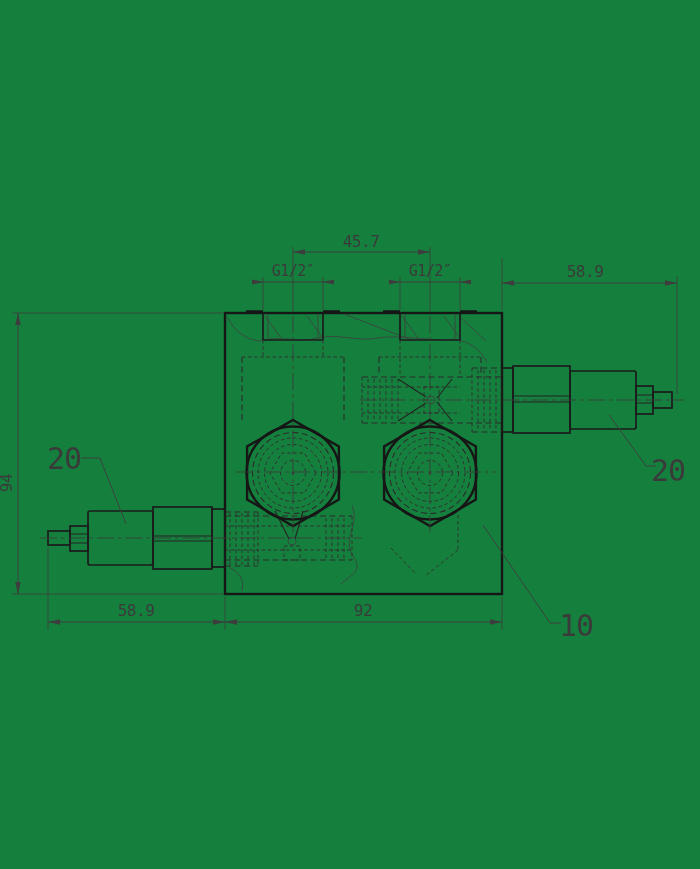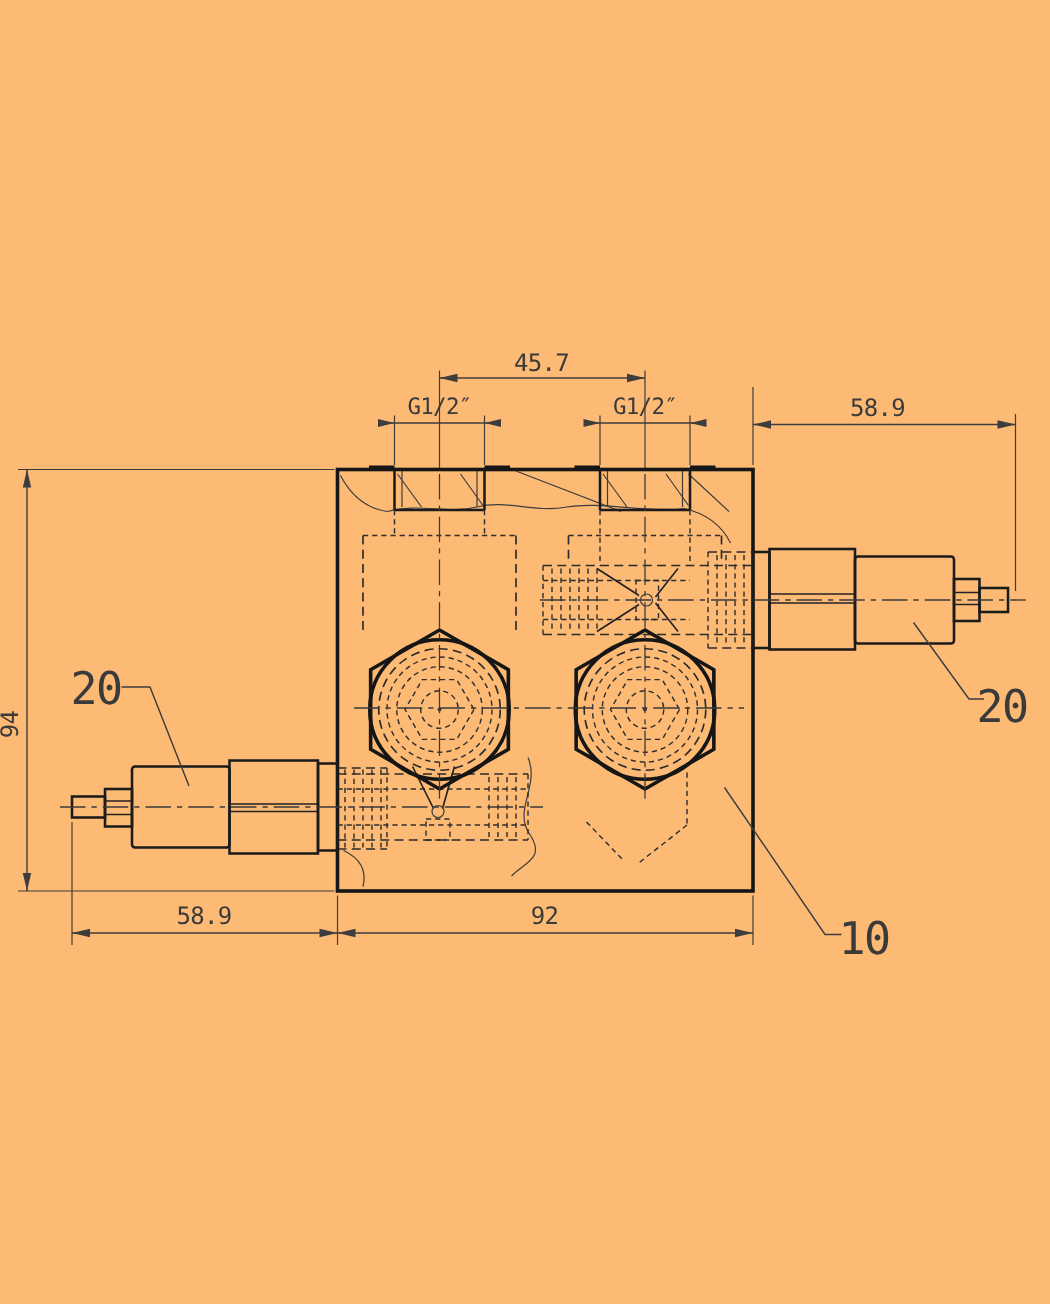--- a/index.html
+++ b/index.html
@@ -1,16 +1,16 @@
 <!DOCTYPE html>
 <html><head>
 <meta charset="utf-8">
 <style>
   html,body{margin:0;padding:0;background:#ffffff;}
-  .page{position:relative;width:700px;height:869px;background:#fdba74;overflow:hidden;
+  .page{position:relative;width:700px;height:869px;background:#15803d;overflow:hidden;
         font-family:"DejaVu Sans Mono", monospace;}
   svg{position:absolute;left:0;top:0;}
   
   .o  {stroke:#161616;stroke-width:2.4;fill:none;}      
   .o2 {stroke:#1b1b1b;stroke-width:1.7;fill:none;}      
   .th {stroke:#161616;stroke-width:3.4;fill:none;}      
   .m  {stroke:#222222;stroke-width:1.1;fill:none;}      
   .t  {stroke:#3d3d3d;stroke-width:0.8;fill:none;}      
   .h  {stroke:#2b2b2b;stroke-width:1.1;fill:none;stroke-dasharray:6 3.5;}   
   .h2 {stroke:#2e2e2e;stroke-width:0.95;fill:none;stroke-dasharray:3.5 2.6;}

